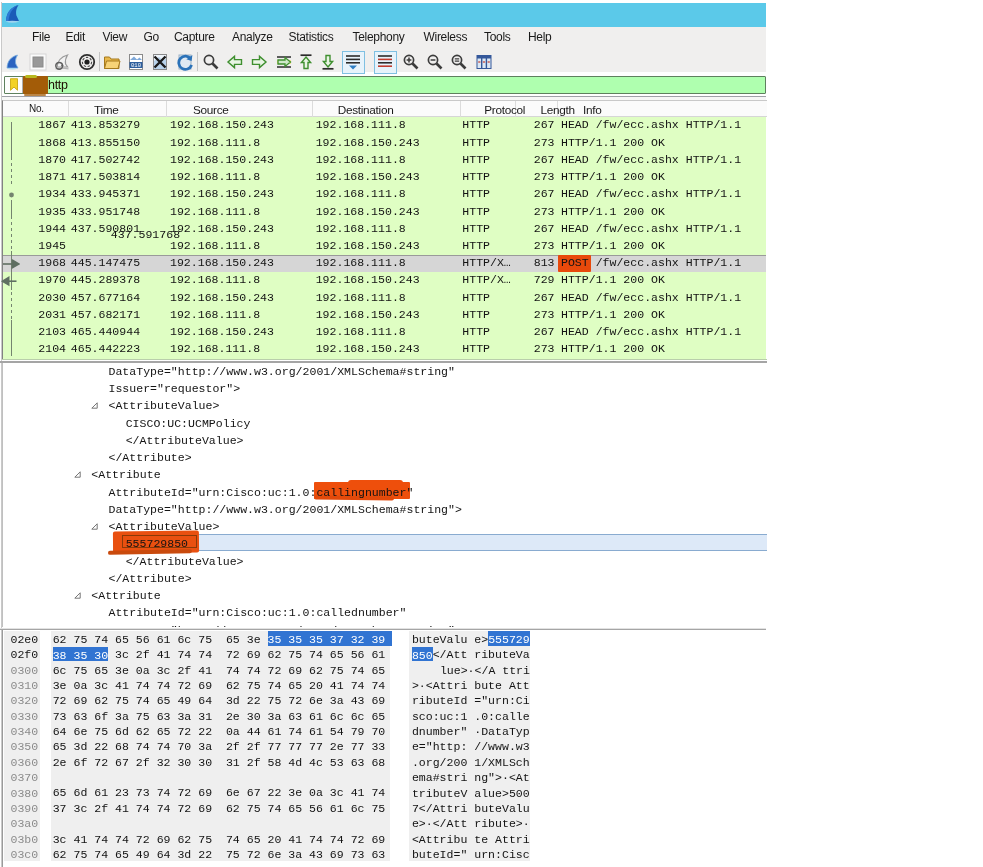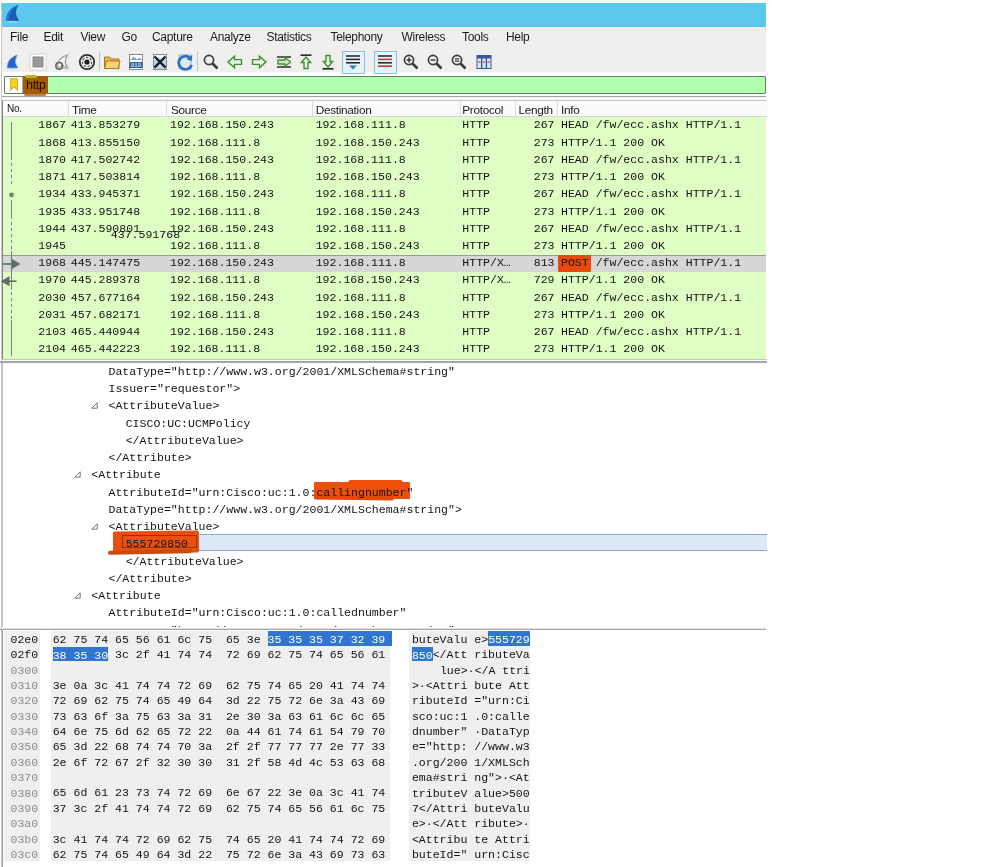--- a/index.html
+++ b/index.html
@@ -1,17 +1,17 @@
 <!DOCTYPE html>
 <html><head><meta charset="utf-8"><style>
 *{margin:0;padding:0;box-sizing:border-box;}
 body{width:983px;height:867px;background:#fff;position:relative;overflow:hidden;font-family:"Liberation Sans",sans-serif;}
 .a{position:absolute;}
 .m{font-family:"Liberation Mono",monospace;font-size:11.55px;white-space:pre;color:#131313;}
-.s{font-size:12px;letter-spacing:-0.3px;color:#1a1a1a;}
+.s{font-size:12px;letter-spacing:-0.3px;color:#1a1a1a;margin-left:22px;}
 .hl{background:#3174d2;color:#fff;padding-top:1.5px;}
 svg{display:block;}
 </style></head><body>
 <div class="a" style="left:1px;top:2px;width:766px;height:865px;border-left:1px solid #c9c9c9;"></div>
 <div class="a" style="left:2px;top:3px;width:764px;height:23.5px;background:#5bc9e9;"></div>
 <div class="a" style="left:4px;top:4px;">
     <svg width="18" height="20" viewBox="0 0 18 20">
       <path d="M2,17 C2.5,9 6,3.5 14.5,1 C11.5,5.5 12,9 12.4,11.5 L15,17 Z" fill="#1b5cb8"></path>
       <path d="M2,17 C2.5,9 6,3.5 14.5,1 C8,4.5 5.5,9 4.5,17 Z" fill="#2e7ad4"></path>
       <path d="M1.5,17.5 Q8,16 15.5,17.5 Q8,20 1.5,17.5 Z" fill="#9fd4ef"></path>
@@ -387,20 +387,21 @@
 <div class="a" style="left:1px;top:0.5px;width:36px;height:230px;background:#efefef;"></div>
 <div class="a" style="left:47.5px;top:0.5px;width:339px;height:230px;background:#efefef;"></div>
 <div class="a" style="left:406px;top:0.5px;width:121px;height:230px;background:#efefef;"></div>
 <div class="a m" style="left:7.5px;top:2.50px;color:#141414;">02e0</div>
 <div class="a m" style="left:49.7px;top:2.50px;">62 75 74 65 56 61 6c 75  65 3e <span class="hl">35 35 35 37 32 39 </span></div>
 <div class="a m" style="left:408.9px;top:2.50px;">buteValu e&gt;<span class="hl">555729</span></div>
 <div class="a m" style="left:7.5px;top:17.87px;color:#141414;">02f0</div>
 <div class="a m" style="left:49.7px;top:17.87px;"><span class="hl">38 35 30</span> 3c 2f 41 74 74  72 69 62 75 74 65 56 61</div>
 <div class="a m" style="left:408.9px;top:17.87px;"><span class="hl">850</span>&lt;/Att ributeVa</div>
 <div class="a m" style="left:7.5px;top:33.24px;color:#8b8b8b;">0300</div>
+<div class="a m" style="left:49.7px;top:33.24px;">6c 75 65 3e 0a 3c 2f 41  74 74 72 69 62 75 74 65</div>
 <div class="a m" style="left:408.9px;top:33.24px;margin-left:28px;">lue&gt;·&lt;/A ttribute</div>
 <div class="a m" style="left:7.5px;top:48.61px;color:#8b8b8b;">0310</div>
 <div class="a m" style="left:49.7px;top:48.61px;">3e 0a 3c 41 74 74 72 69  62 75 74 65 20 41 74 74</div>
 <div class="a m" style="left:408.9px;top:48.61px;">&gt;·&lt;Attri bute Att</div>
 <div class="a m" style="left:7.5px;top:63.98px;color:#8b8b8b;">0320</div>
 <div class="a m" style="left:49.7px;top:63.98px;">72 69 62 75 74 65 49 64  3d 22 75 72 6e 3a 43 69</div>
 <div class="a m" style="left:408.9px;top:63.98px;">ributeId ="urn:Ci</div>
 <div class="a m" style="left:7.5px;top:79.35px;color:#8b8b8b;">0330</div>
 <div class="a m" style="left:49.7px;top:79.35px;">73 63 6f 3a 75 63 3a 31  2e 30 3a 63 61 6c 6c 65</div>
 <div class="a m" style="left:408.9px;top:79.35px;">sco:uc:1 .0:calle</div>

